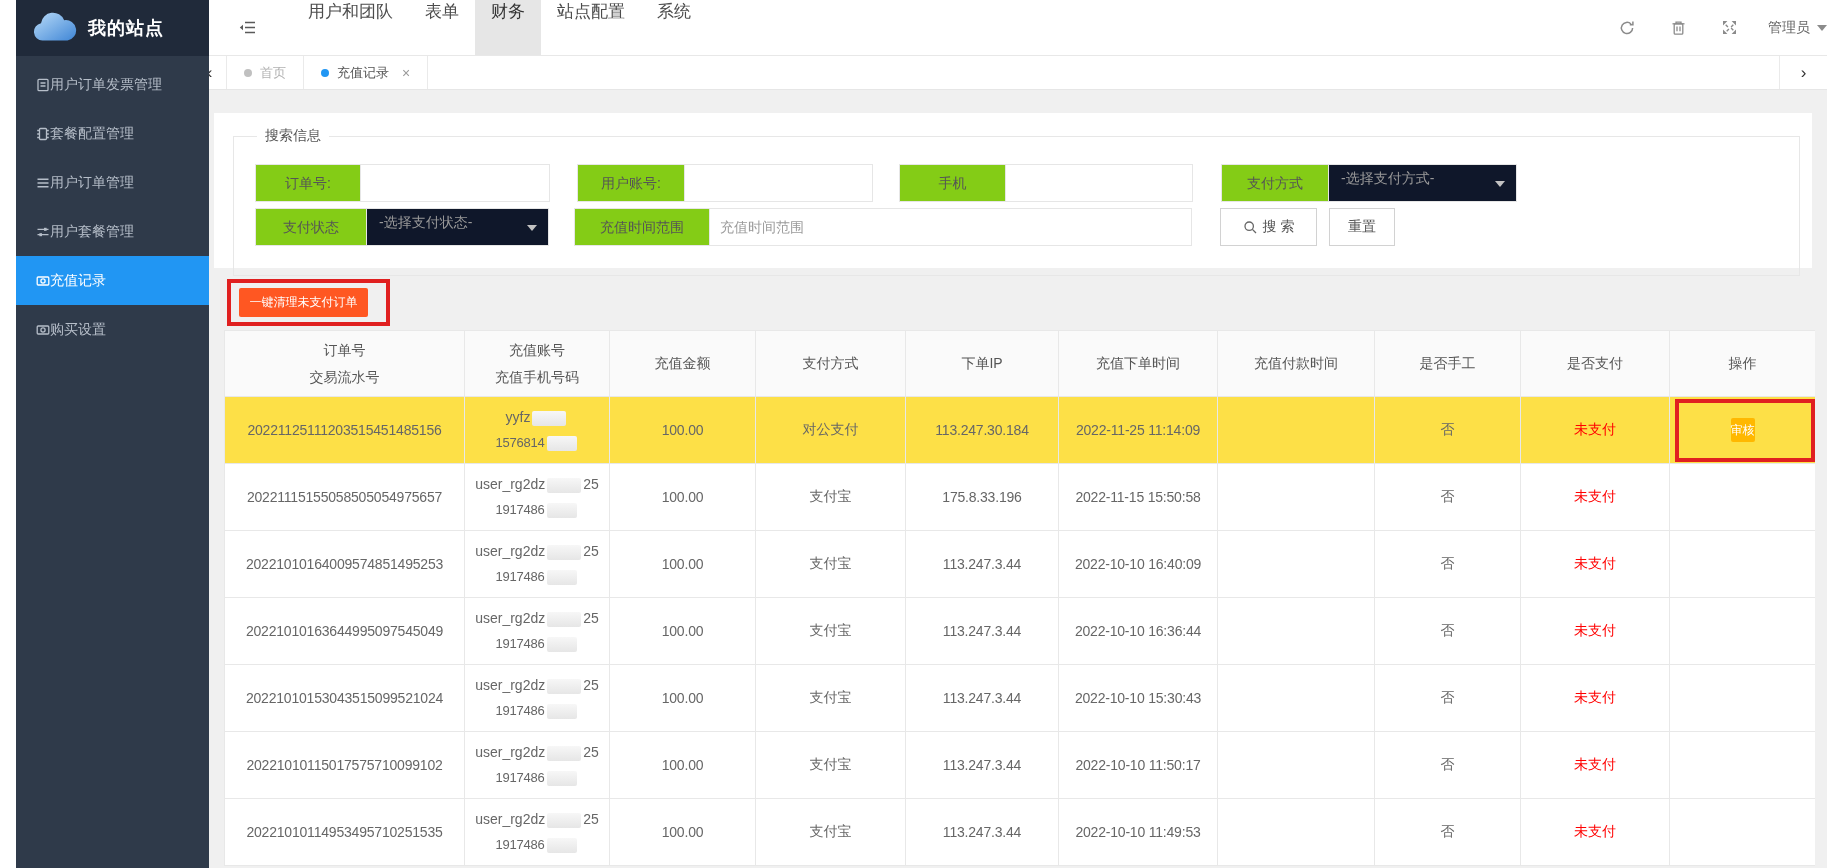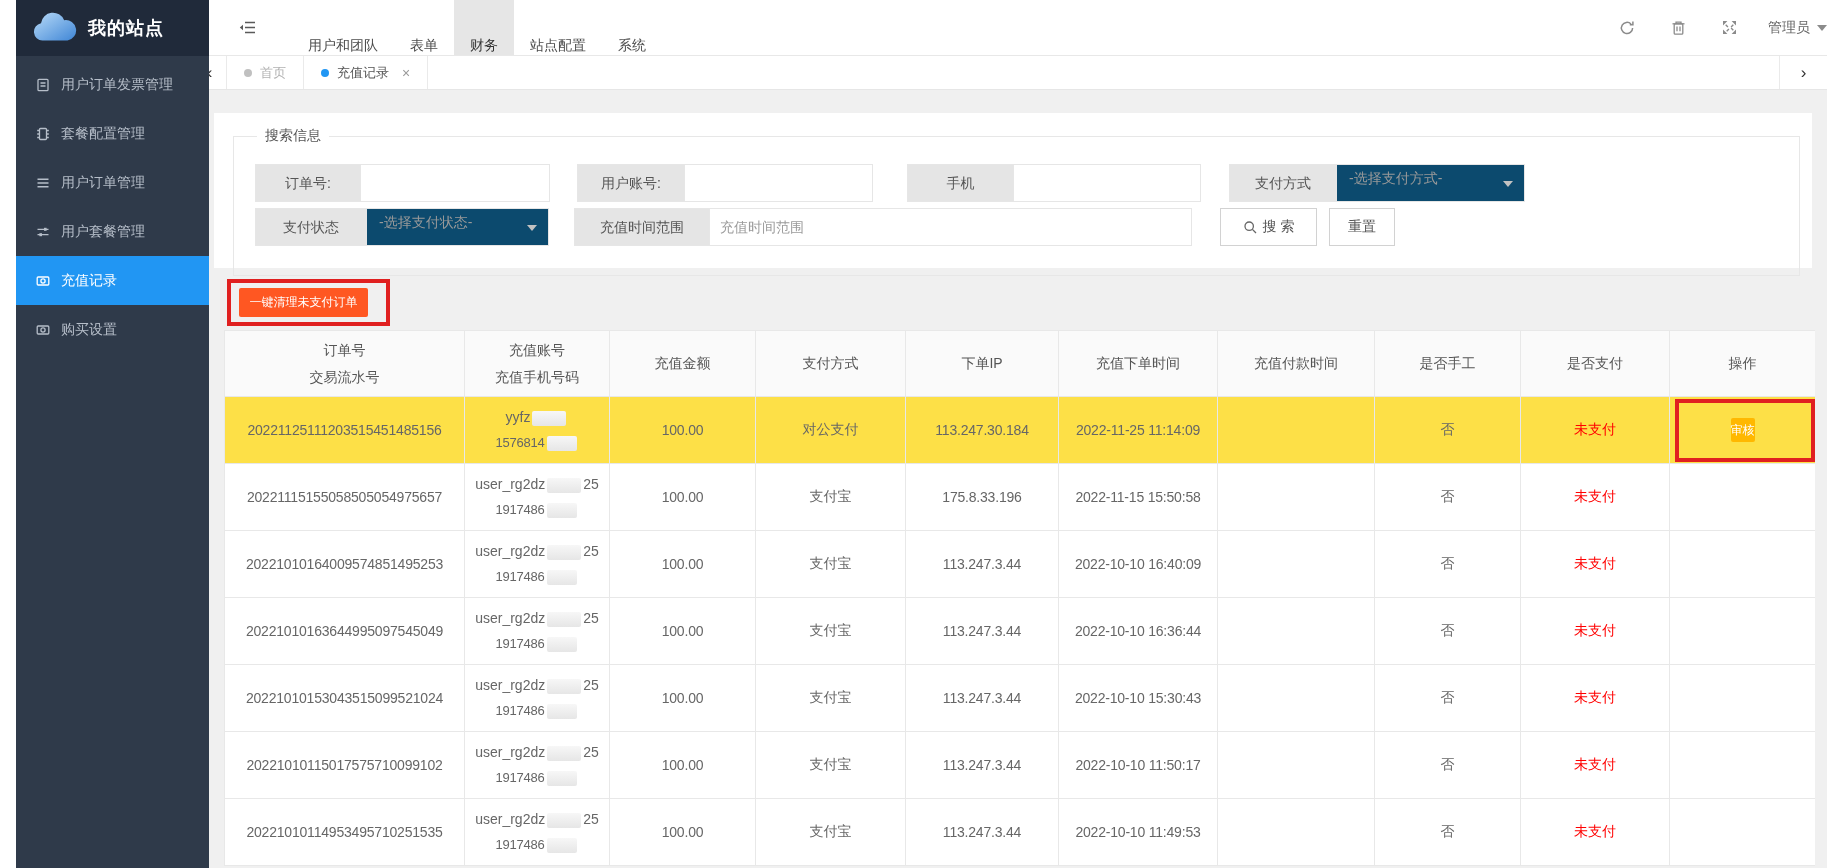--- a/index.html
+++ b/index.html
@@ -5,29 +5,29 @@
   *{margin:0;padding:0;box-sizing:border-box}
   html,body{background:#ddd}
   body{font-family:"Liberation Sans","DejaVu Sans",sans-serif}
   #app{position:relative;width:1827px;height:868px;background:#fff;overflow:hidden}
 
   
   .sidebar{position:absolute;left:16px;top:0;width:193px;height:100%;background:#2f3a4a;z-index:3}
   .logo{height:56px;background:#202a3a;display:flex;align-items:center;padding-left:14px;gap:8px}
   .logo .site-name{color:#fff;font-size:18px;font-weight:bold;letter-spacing:1px}
   .side-nav{padding-top:4px}
-  .side-item{height:49px;display:flex;align-items:center;padding-left:20px;gap:11px;color:#b6bec9;font-size:14px;cursor:pointer}
+  .side-item{height:49px;display:flex;align-items:center;padding-left:20px;color:#b6bec9;font-size:14px;cursor:pointer}
   .side-item svg{flex:0 0 auto;stroke:currentColor}
   .side-item.active{background:#2196f3;color:#fff}
 
   
   .navbar{position:absolute;left:193px;top:0;right:0;height:56px;background:#fff;border-bottom:1px solid #e8e8e8;display:flex;align-items:center;z-index:2}
   .collapse-btn{margin-left:46px;color:#5a5a5a;display:flex;align-items:center;cursor:pointer}
   .nav-items{display:flex;height:100%;margin-left:36px}
-  .nav-item{height:100%;display:flex;align-items:flex-end;padding:0 16px;font-size:14px;color:#4c4c4c;cursor:pointer}
+  .nav-item{height:100%;display:flex;align-items:flex-start;padding:0 16px;font-size:17px;color:#4c4c4c;cursor:pointer}
   .nav-item.active{background:#e6e6e6;color:#333}
   .nav-right{margin-left:auto;display:flex;align-items:center;height:100%;}
   .icon-btn{color:#8b8b8b;display:flex;align-items:center;justify-content:center;width:18px;margin-left:33px;cursor:pointer}
   .admin{display:flex;align-items:center;gap:7px;color:#666;font-size:14px;margin-left:30px;cursor:pointer}
   .caret-down{width:0;height:0;border:5px solid transparent;border-top:6px solid #8b8b8b;margin-top:5px}
 
   
   .tabbar{position:absolute;left:193px;top:56px;right:0;height:34px;background:#fff;border-bottom:1px solid #e6e6e6;display:flex;align-items:stretch;z-index:2}
   .tab-arrow{width:34px;display:flex;align-items:center;justify-content:center;font-size:17px;color:#333;cursor:pointer}
   .tab-arrow.left{border-right:1px solid #eaeaea}
@@ -40,28 +40,28 @@
 
   
   .content{position:absolute;left:193px;top:90px;right:0;bottom:0;background:#f0f0f0;z-index:1}
 
   .search-card{position:absolute;left:21px;top:23px;width:1598px;height:155px;background:#fff}
   fieldset.search-fs{position:absolute;left:19px;top:14px;right:12px;border:1px solid #e7e7e7;padding:19px 0 13px 21px}
   fieldset.search-fs legend{font-size:14px;color:#555;padding:0 8px;margin-left:2px}
   .srow{display:flex;align-items:center;margin-bottom:6px}
   .srow:last-child{margin-bottom:16px}
   .sgroup{display:flex}
-  .slabel{height:38px;line-height:36px;border:1px solid #e6e6e6;background:#e5e5e5;color:#555;font-size:14px;text-align:center;white-space:nowrap}
+  .slabel{height:38px;line-height:36px;border:1px solid #e6e6e6;background:#84cc16;color:#555;font-size:14px;text-align:center;white-space:nowrap}
   .w106{width:106px}.w108{width:108px}.w107{width:107px}.w112{width:112px}.w136{width:136px}
   .sinput{height:38px;border:1px solid #e6e6e6;margin-left:-1px;padding:0 10px;font-size:14px;color:#666;outline:none;background:#fff}
   .sinput::placeholder{color:#9b9b9b}
   .iw190{width:190px}.iw189{width:189px}.iw188{width:188px}.iw183{width:183px}.iw483{width:483px}
-  .sselect{height:38px;border:1px solid #e6e6e6;margin-left:-1px;padding:0 12px 8px 12px;font-size:14px;color:#999;display:flex;align-items:center;position:relative;cursor:pointer;background:#0c4a6e}
+  .sselect{height:38px;border:1px solid #e6e6e6;margin-left:-1px;padding:0 12px 8px 12px;font-size:14px;color:#999;display:flex;align-items:center;position:relative;cursor:pointer;background:#0f172a}
   .sselect .sel-caret{position:absolute;right:11px;top:16px;width:0;height:0;border:5px solid transparent;border-top:6px solid #c2c2c2}
-  .gap27{margin-left:27px}.gap26{margin-left:34px}.gap28{margin-left:28px}.gap25{margin-left:25px}
+  .gap27{margin-left:27px}.gap26{margin-left:26px}.gap28{margin-left:28px}.gap25{margin-left:25px}
   .btn{height:38px;border:1px solid #d2d2d2;background:#fff;color:#555;font-size:14px;display:inline-flex;align-items:center;justify-content:center;cursor:pointer}
   .btn-search{width:97px;margin-left:28px;gap:6px}
   .btn-reset{width:66px;margin-left:12px}
 
   .annotation{position:absolute;border:4px solid #e02020;z-index:6;pointer-events:none;background:transparent}
   .anno-toolbar{left:34px;top:189px;width:163px;height:47px}
   .clear-btn{position:absolute;left:46px;top:198px;width:129px;height:29px;background:#ff5722;color:#fff;font-size:12px;border:none;border-radius:2px;cursor:pointer;z-index:2}
 
   
   .table-wrap{position:absolute;left:31px;top:240px;width:1591px;height:538px;overflow:hidden}

